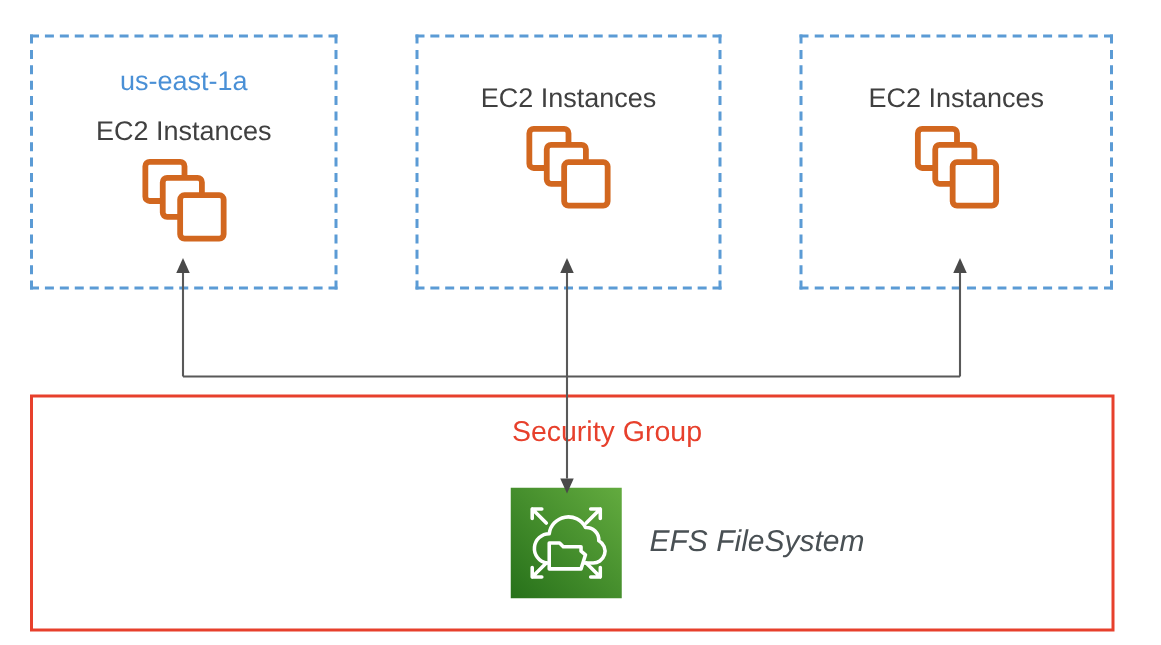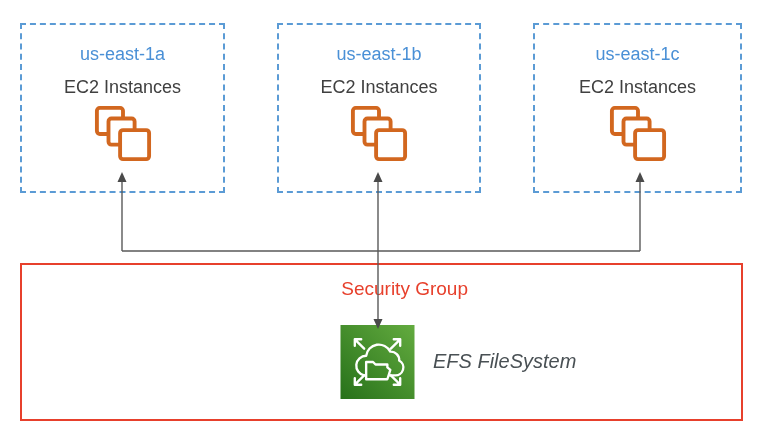--- a/index.html
+++ b/index.html
@@ -59,31 +59,29 @@
     <div class="zone-title">us-east-1a</div>
     <div class="zone-resource">EC2 Instances</div>
     <svg class="zone-icon" width="58" height="58" viewBox="0 0 60 60">
       <rect class="ec2-square" x="3" y="3" width="27" height="27" rx="3"></rect>
       <rect class="ec2-square" x="15" y="14" width="27" height="27" rx="3"></rect>
       <rect class="ec2-square" x="27" y="26" width="30" height="30" rx="3"></rect>
     </svg>
   </div>
 
   <div class="zone" style="left:277px;width:204px;">
-    <div class="zone-title">us-east-1b</div>
     <div class="zone-resource">EC2 Instances</div>
     <svg class="zone-icon" width="58" height="58" viewBox="0 0 60 60">
       <rect class="ec2-square" x="3" y="3" width="27" height="27" rx="3"></rect>
       <rect class="ec2-square" x="15" y="14" width="27" height="27" rx="3"></rect>
       <rect class="ec2-square" x="27" y="26" width="30" height="30" rx="3"></rect>
     </svg>
   </div>
 
   <div class="zone" style="left:533px;width:209px;">
-    <div class="zone-title">us-east-1c</div>
     <div class="zone-resource">EC2 Instances</div>
     <svg class="zone-icon" width="58" height="58" viewBox="0 0 60 60">
       <rect class="ec2-square" x="3" y="3" width="27" height="27" rx="3"></rect>
       <rect class="ec2-square" x="15" y="14" width="27" height="27" rx="3"></rect>
       <rect class="ec2-square" x="27" y="26" width="30" height="30" rx="3"></rect>
     </svg>
   </div>
 
   <div id="sg-box"></div>
   <div id="sg-label">Security Group</div>

